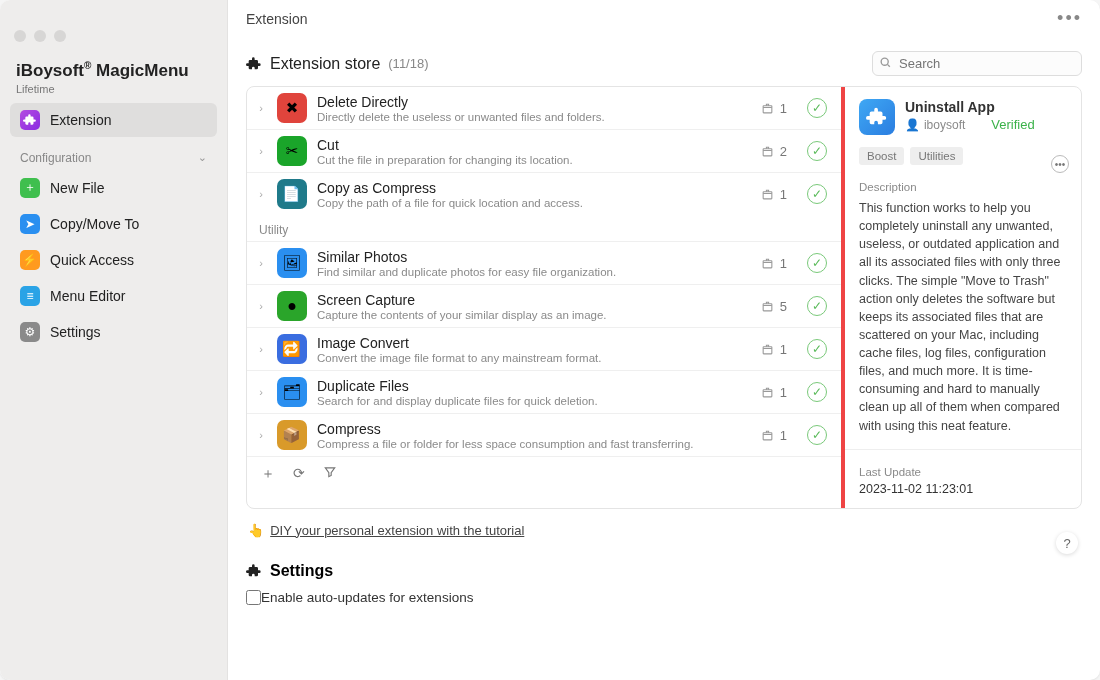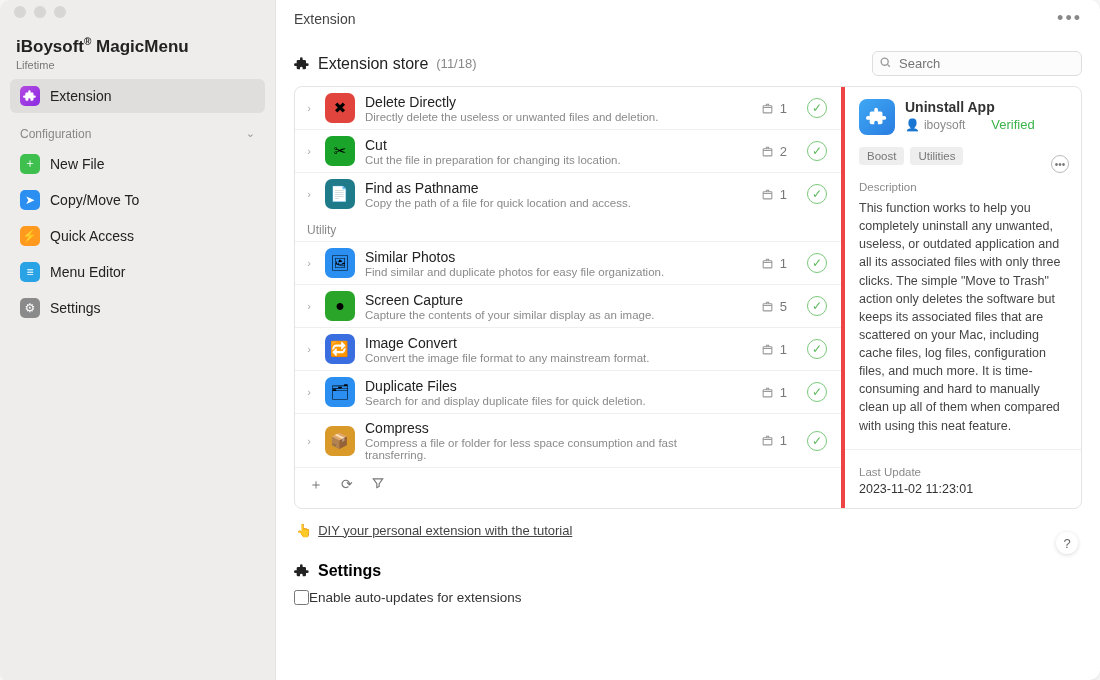--- a/index.html
+++ b/index.html
@@ -14,24 +14,24 @@
   width: 1100px;
   height: 680px;
   background: #fff;
   border-radius: 10px;
   display: flex;
   box-shadow: 0 1px 2px rgba(0,0,0,.08);
   overflow: hidden;
   position: relative;
 }
 .sidebar {
-  width: 276px;
+  width: 228px;
   background: #eeedec;
   border-right: 1px solid #e3e2e1;
-  padding: 4px 10px;
+  padding: 28px 10px;
   flex: none;
 }
 .traffic { display:flex; gap:8px; padding: 2px 4px 18px; }
 .traffic span { width:12px; height:12px; border-radius:50%; background:#d7d6d5; display:inline-block; }
 .brand { padding: 0 6px 6px; }
 .brand h1 { font-size: 17px; font-weight:700; color:#222; }
 .brand .sup { font-size:10px; vertical-align: super; }
 .brand .sub { font-size:11px; color:#777; margin-top:2px; }
 .side-item {
   display:flex; align-items:center; gap:10px;
@@ -188,21 +188,21 @@
       </div>
 
       <div class="panel">
         <div class="list">
           <div id="list-a">
               <div class="row">
     <span class="expand">›</span>
     <span class="app-icon" style="background:#e0443c">✖</span>
     <div class="txt">
       <div class="name">Delete Directly</div>
-      <div class="desc">Directly delete the useless or unwanted files and deletion.</div>
+      <div class="desc">Directly delete the useless or unwanted files and folders.</div>
     </div>
     <div class="stat">
       <svg width="13" height="13" viewBox="0 0 24 24" fill="none" stroke="#999" stroke-width="2">
                     <rect x="4" y="7" width="16" height="13" rx="1"></rect>
                     <path d="M4 10h16M10 7V4h4v3"></path>
                   </svg>
       <span>1</span>
     </div>
     <span class="check">✓</span>
   </div>
@@ -219,21 +219,21 @@
                     <path d="M4 10h16M10 7V4h4v3"></path>
                   </svg>
       <span>2</span>
     </div>
     <span class="check">✓</span>
   </div>
               <div class="row">
     <span class="expand">›</span>
     <span class="app-icon" style="background:#1f7a8a">📄</span>
     <div class="txt">
-      <div class="name">Find as Pathname</div>
+      <div class="name">Copy as Compress</div>
       <div class="desc">Copy the path of a file for quick location and access.</div>
     </div>
     <div class="stat">
       <svg width="13" height="13" viewBox="0 0 24 24" fill="none" stroke="#999" stroke-width="2">
                     <rect x="4" y="7" width="16" height="13" rx="1"></rect>
                     <path d="M4 10h16M10 7V4h4v3"></path>
                   </svg>
       <span>1</span>
     </div>
     <span class="check">✓</span>

